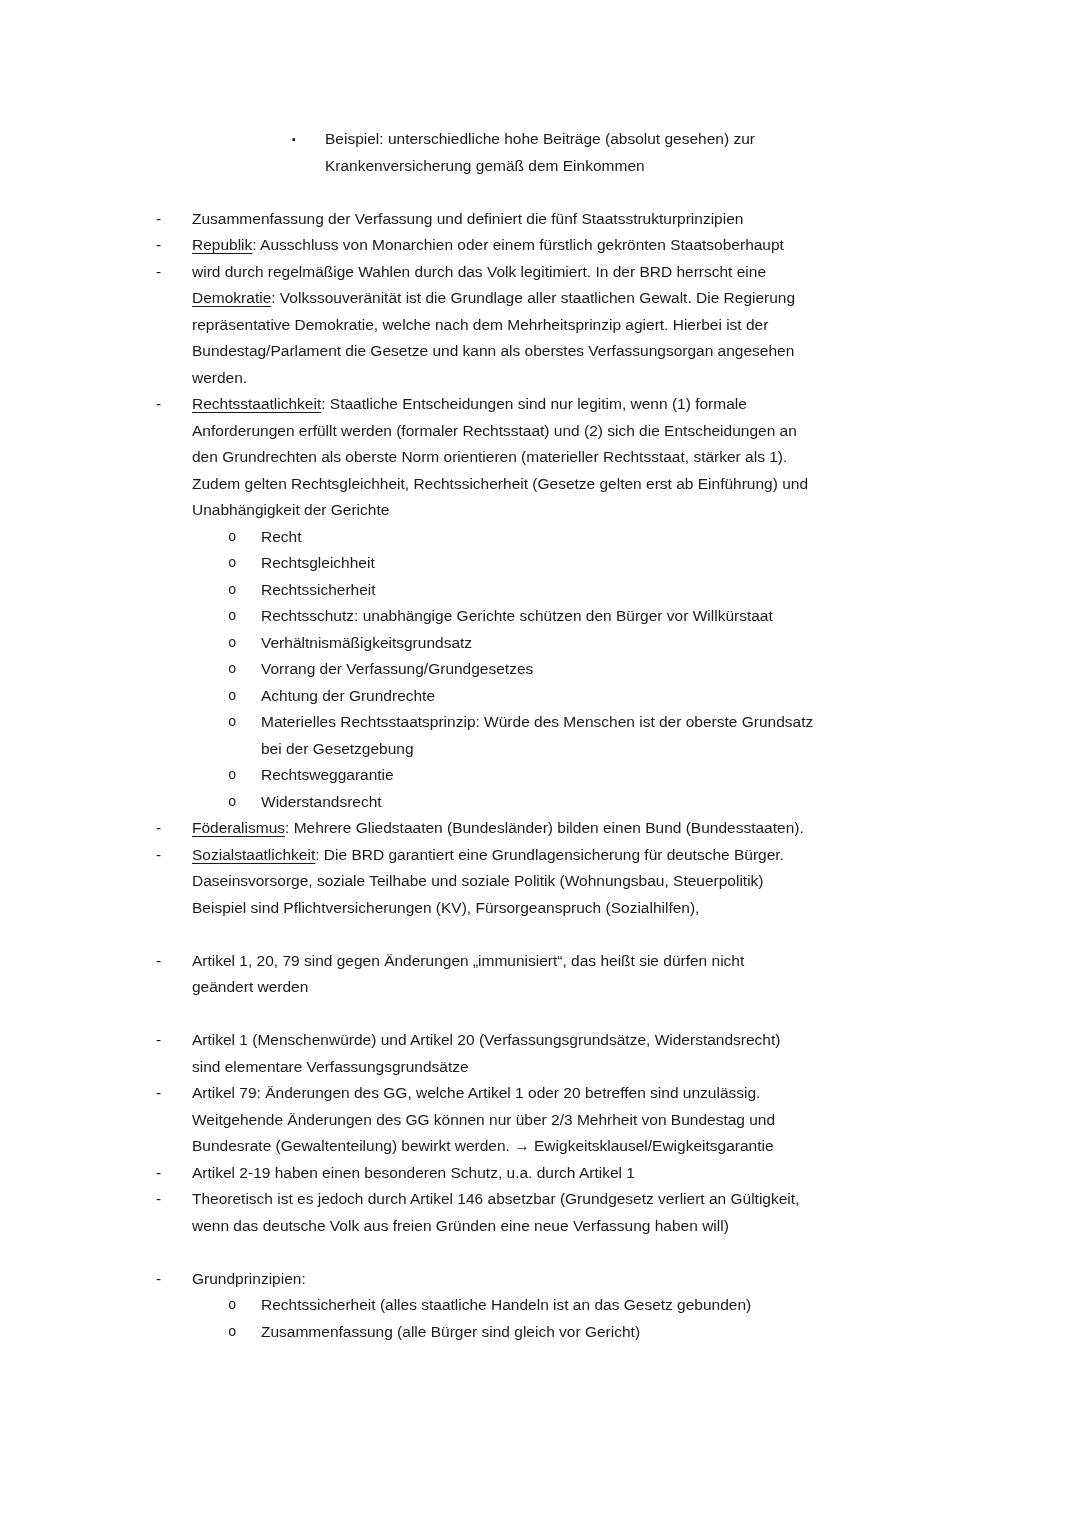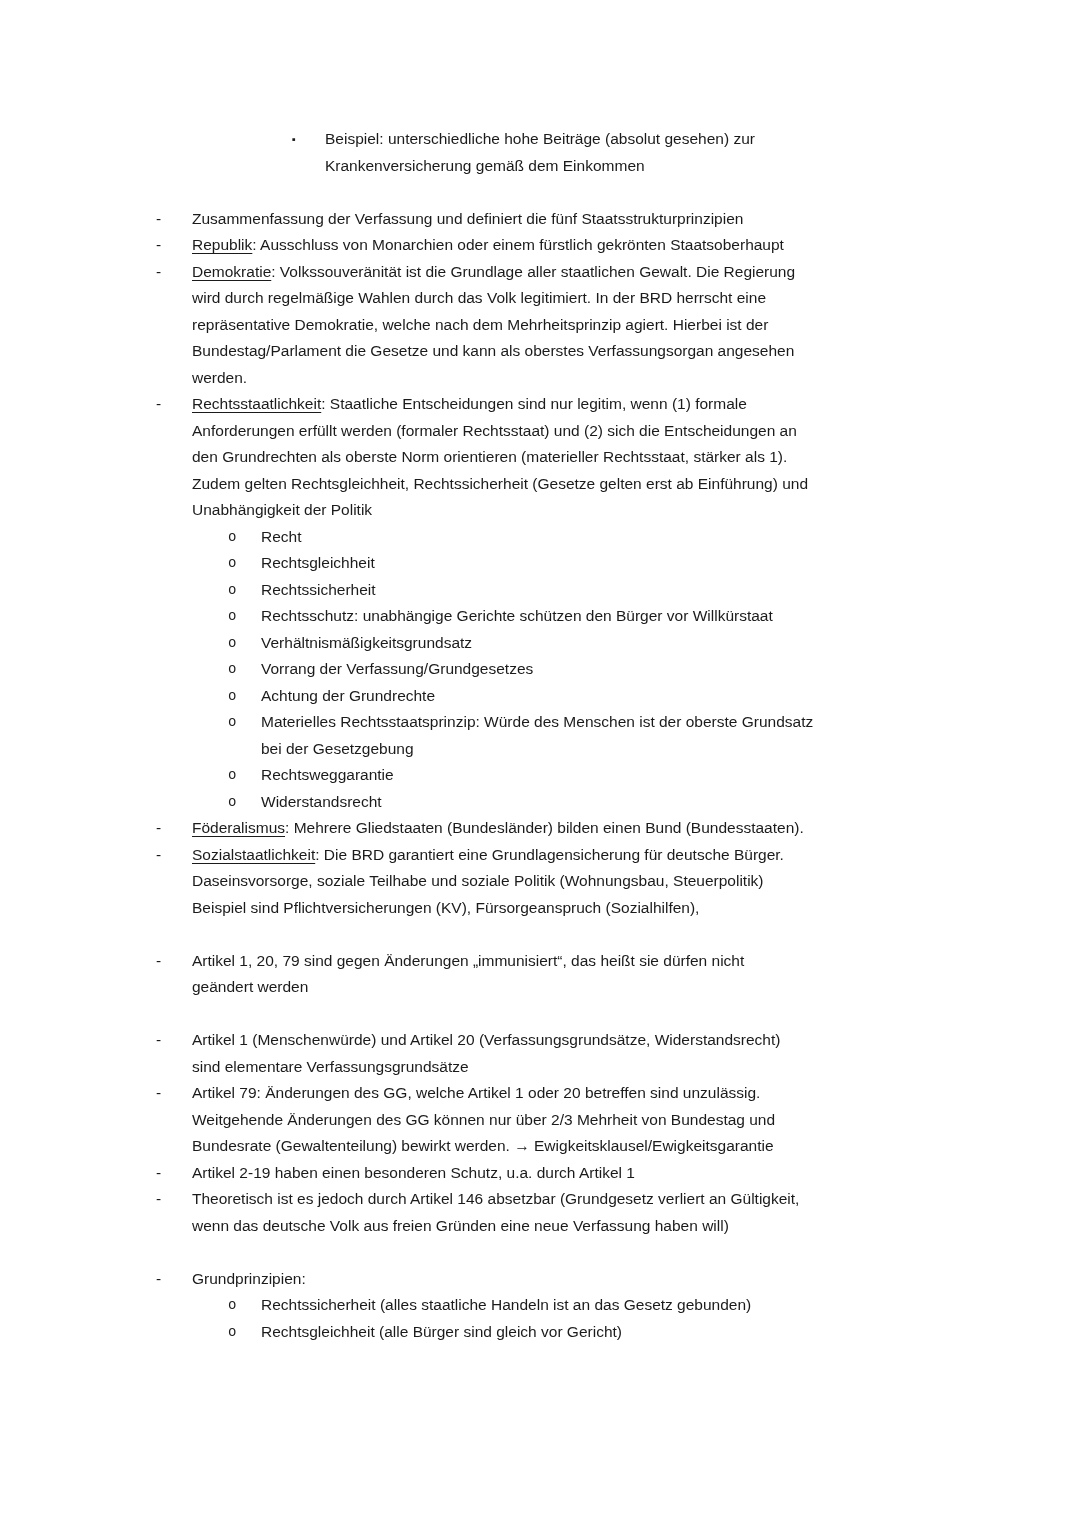--- a/index.html
+++ b/index.html
@@ -69,35 +69,35 @@
       </div>
       <div class="block lvl1">
         <span class="marker marker-dash">-</span>
         <div class="text">
           <div class="line"><u>Republik</u>: Ausschluss von Monarchien oder einem fürstlich gekrönten Staatsoberhaupt</div>
         </div>
       </div>
       <div class="block lvl1">
         <span class="marker marker-dash">-</span>
         <div class="text">
+          <div class="line">wird durch regelmäßige Wahlen durch das Volk legitimiert. In der BRD herrscht eine</div>
           <div class="line"><u>Demokratie</u>: Volkssouveränität ist die Grundlage aller staatlichen Gewalt. Die Regierung</div>
-          <div class="line">wird durch regelmäßige Wahlen durch das Volk legitimiert. In der BRD herrscht eine</div>
           <div class="line">repräsentative Demokratie, welche nach dem Mehrheitsprinzip agiert. Hierbei ist der</div>
           <div class="line">Bundestag/Parlament die Gesetze und kann als oberstes Verfassungsorgan angesehen</div>
           <div class="line">werden.</div>
         </div>
       </div>
       <div class="block lvl1">
         <span class="marker marker-dash">-</span>
         <div class="text">
           <div class="line"><u>Rechtsstaatlichkeit</u>: Staatliche Entscheidungen sind nur legitim, wenn (1) formale</div>
           <div class="line">Anforderungen erfüllt werden (formaler Rechtsstaat) und (2) sich die Entscheidungen an</div>
           <div class="line">den Grundrechten als oberste Norm orientieren (materieller Rechtsstaat, stärker als 1).</div>
           <div class="line">Zudem gelten Rechtsgleichheit, Rechtssicherheit (Gesetze gelten erst ab Einführung) und</div>
-          <div class="line">Unabhängigkeit der Politik</div>
+          <div class="line">Unabhängigkeit der Gerichte</div>
         </div>
       </div>
       <div class="block lvl2">
         <span class="marker marker-circle">o</span>
         <div class="text">
           <div class="line">Recht</div>
         </div>
       </div>
       <div class="block lvl2">
         <span class="marker marker-circle">o</span>
@@ -214,17 +214,17 @@
       </div>
       <div class="block lvl2">
         <span class="marker marker-circle">o</span>
         <div class="text">
           <div class="line">Rechtssicherheit (alles staatliche Handeln ist an das Gesetz gebunden)</div>
         </div>
       </div>
       <div class="block lvl2">
         <span class="marker marker-circle">o</span>
         <div class="text">
-          <div class="line">Rechtsgleichheit (alle Bürger sind gleich vor Gericht)</div>
+          <div class="line">Zusammenfassung (alle Bürger sind gleich vor Gericht)</div>
         </div>
       </div>
     </div>
 </div>
 
 </body></html>

